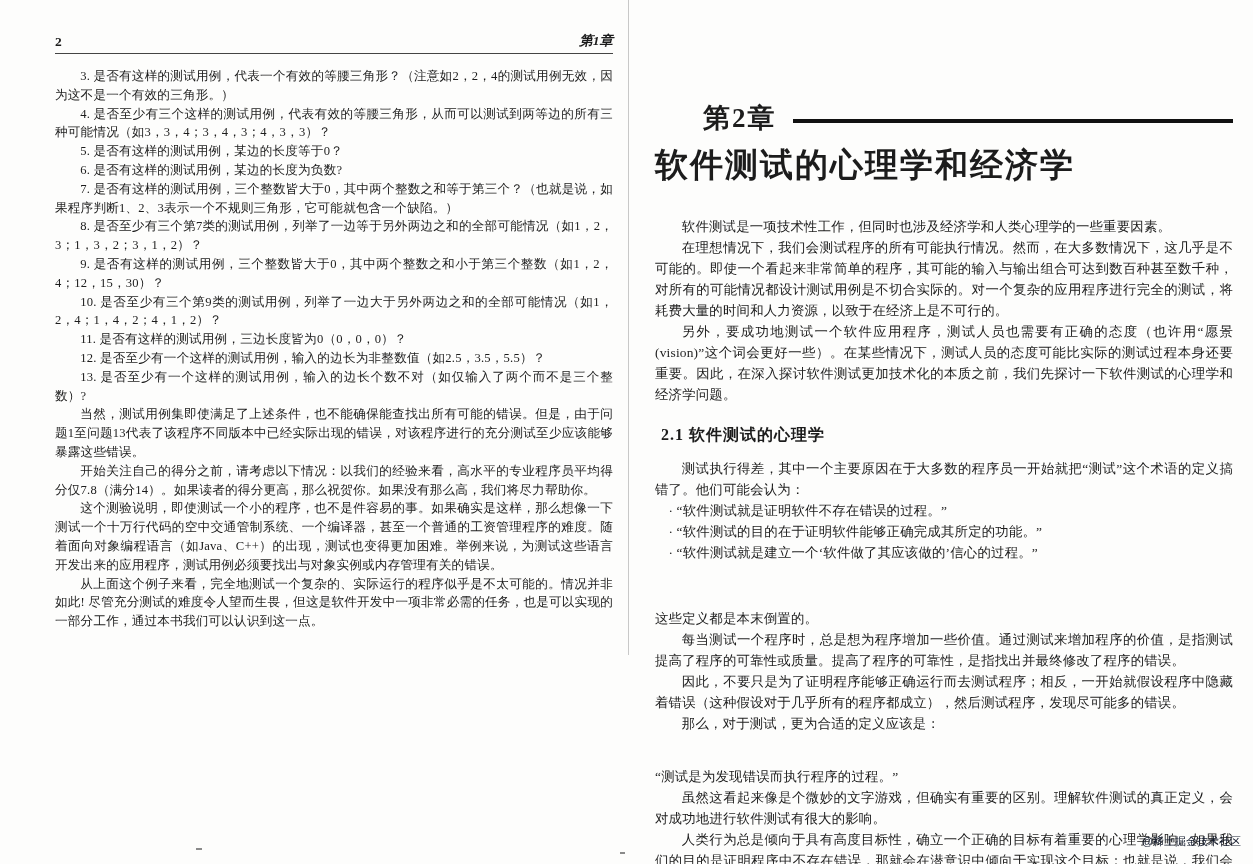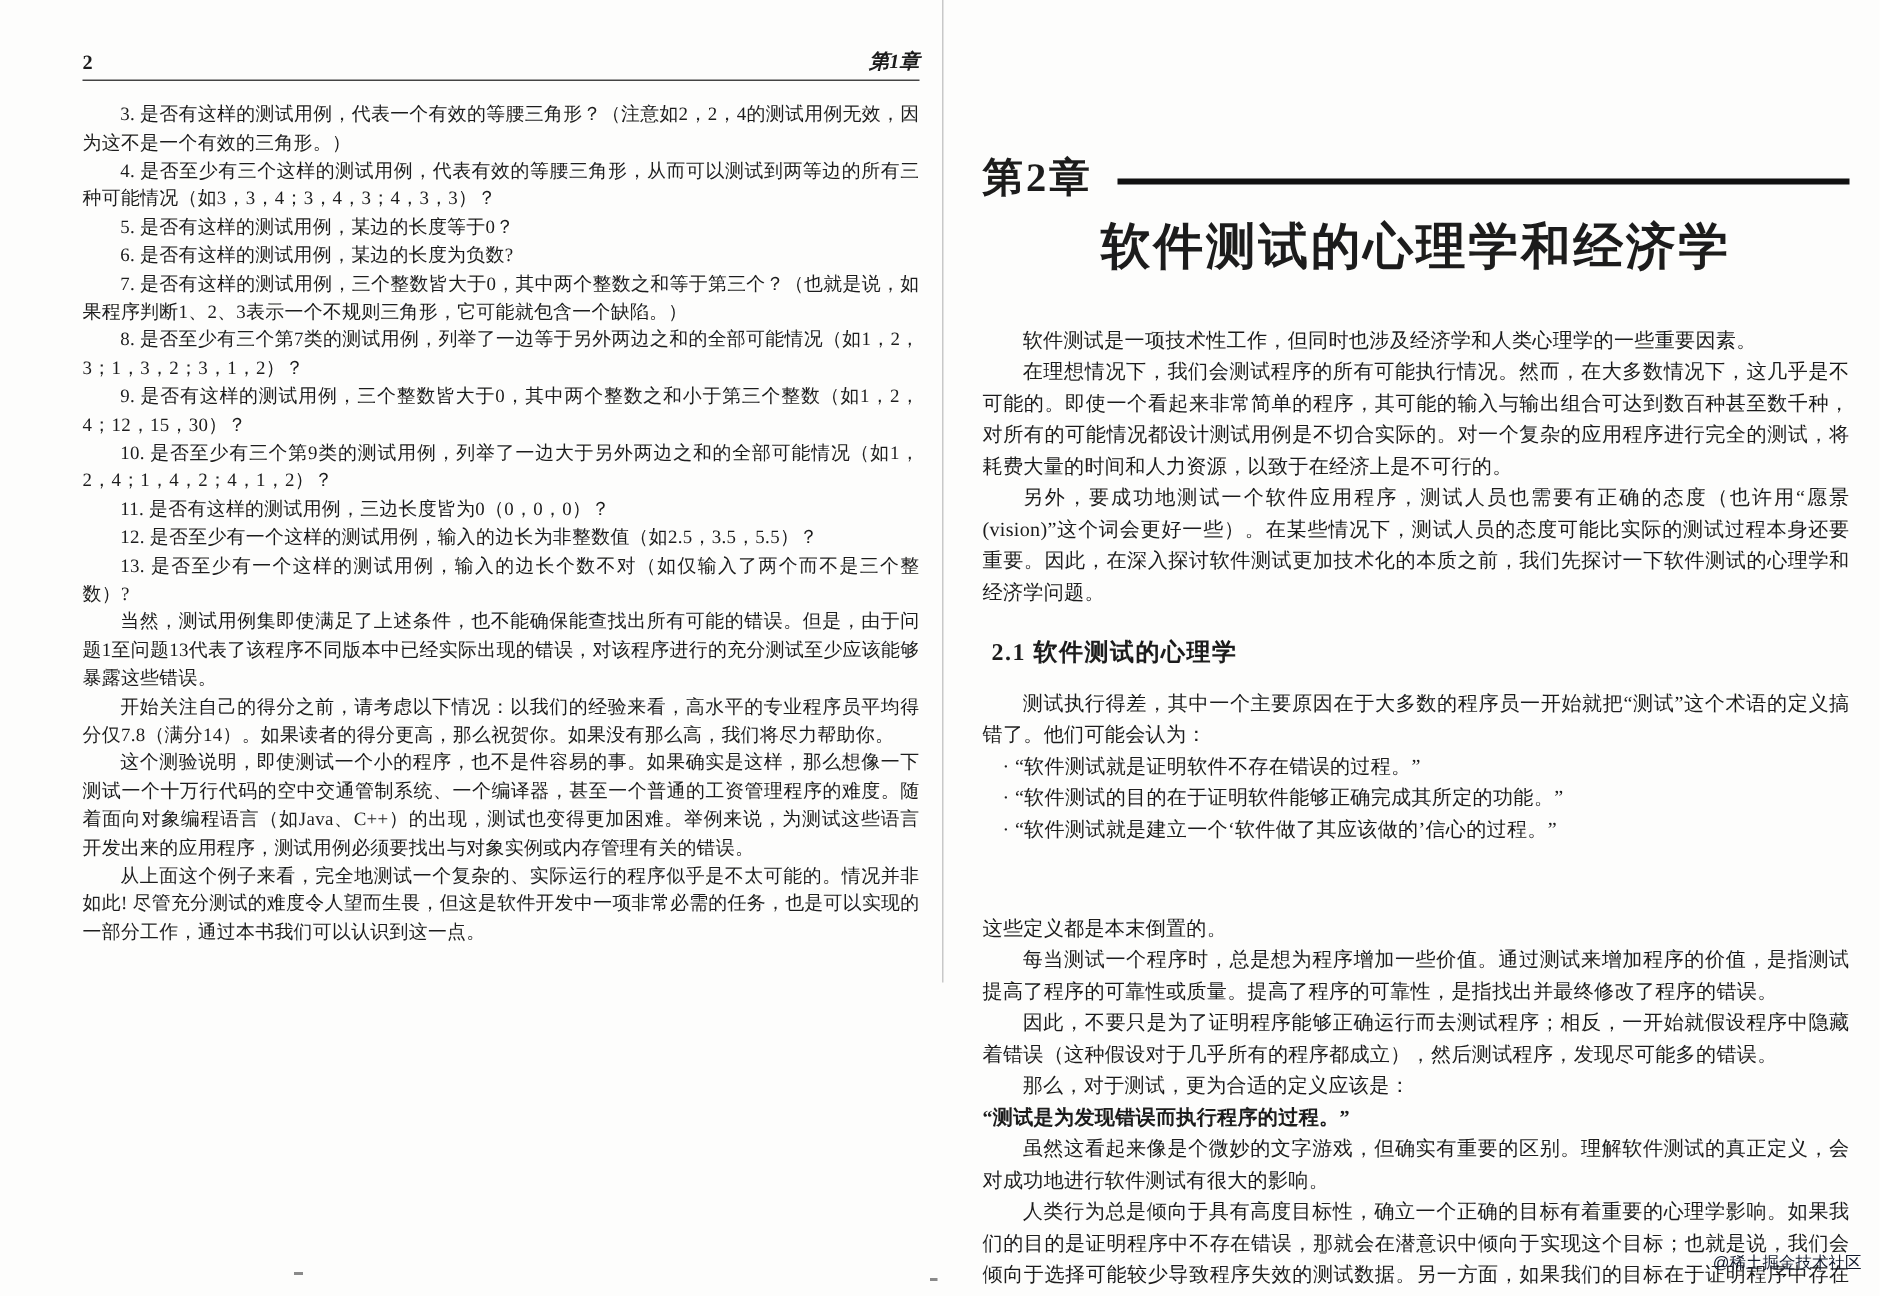--- a/index.html
+++ b/index.html
@@ -16,30 +16,30 @@
   .lp-header{display:flex;justify-content:space-between;align-items:flex-end;
     border-bottom:1.2px solid #444;padding-bottom:3px;margin-bottom:13px;
     font-size:13.5px;}
   .lp-pagenum{font-weight:bold;}
   .lp-running{font-style:italic;font-weight:bold;}
   .page-left p{margin:0;font-size:12.6px;line-height:18.8px;text-indent:2em;
     text-align:justify;letter-spacing:0.2px;}
 
   
   .page-right{position:absolute;left:655px;top:100px;width:578px;}
-  .chapter-row{display:flex;align-items:center;margin-bottom:6px;}
+  .chapter-row{display:flex;align-items:center;margin-bottom:6px;margin-left:48px;}
   .chapter-num{font-size:27px;font-weight:bold;letter-spacing:2px;white-space:nowrap;}
   .chapter-rule{flex:1;height:4px;background:#111;margin-left:16px;margin-top:6px;}
-  .chapter-title{margin:10px 0 30px 0;text-align:center;font-size:33px;
+  .chapter-title{margin:10px 0 30px 0;font-size:33px;
     font-weight:bold;letter-spacing:2px;line-height:1.2;}
   .page-right p{margin:0;font-size:13.4px;line-height:21px;text-indent:2em;
     text-align:justify;letter-spacing:0.2px;}
   .page-right p.bullet{text-indent:1em;}
   .page-right p.no-indent{text-indent:0;margin-top:45px;}
-  .page-right p.quote-bold{text-indent:0;font-weight:bold;}
+  .page-right p.quote-bold{text-indent:0;font-weight:normal;margin-top:32px;}
   .section-heading{margin:20px 0 12px 6px;font-size:16px;font-weight:bold;
     letter-spacing:1px;}
 
   
   .watermark{position:absolute;right:12px;bottom:15px;color:#0f172a;
     font-size:11px;font-family:"Liberation Sans","DejaVu Sans",sans-serif;}
   .artifact{position:absolute;background:#8a8a8a;}
   .a1{left:196px;bottom:14px;width:6px;height:2px;}
   .a2{left:620px;bottom:10px;width:5px;height:2px;}
   .a3{left:880px;bottom:28px;width:4px;height:2px;}

